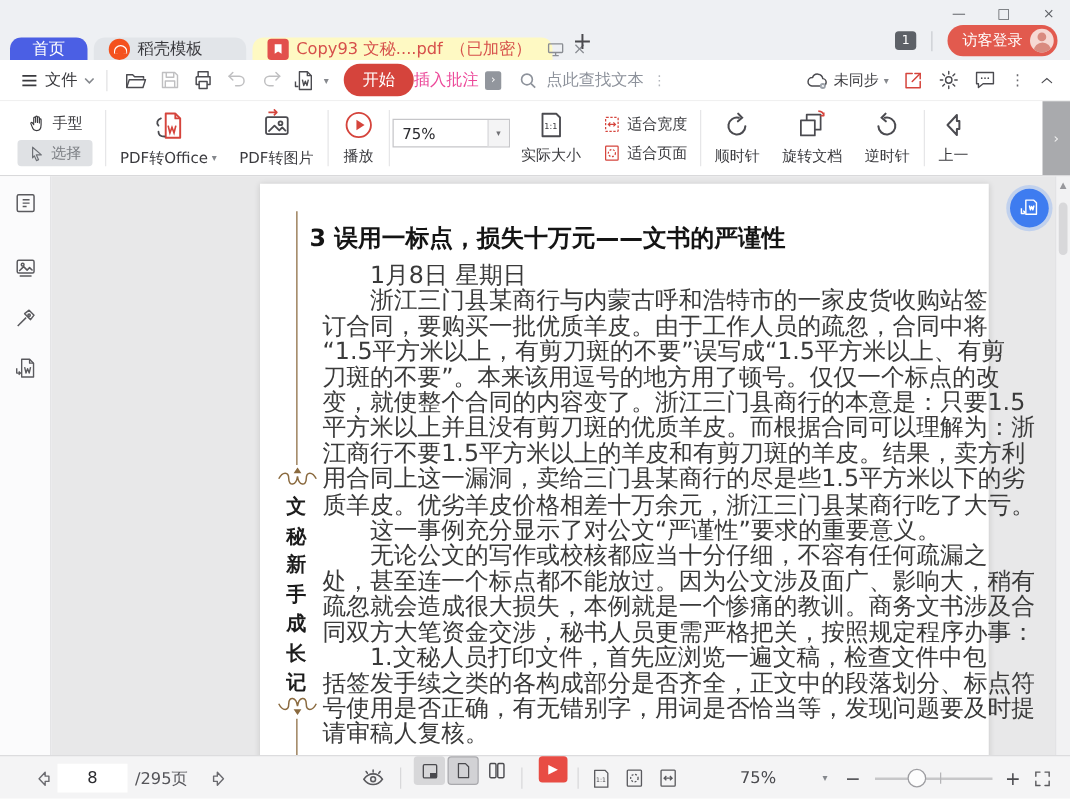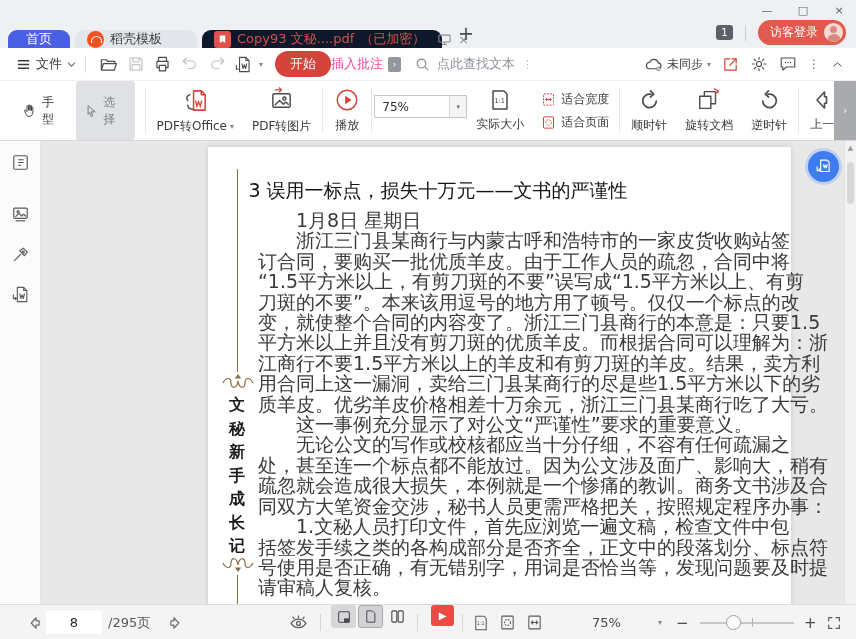--- a/index.html
+++ b/index.html
@@ -10,21 +10,21 @@
 
   
   .titlebar{position:absolute;left:0;top:0;width:856px;height:48px;background:#eef0f3}
   .winctrl{position:absolute;top:2px;right:6px;display:flex;gap:14px;color:#5f6267;font-size:11px}
   .winbtn{width:22px;height:16px;display:flex;align-items:center;justify-content:center;cursor:default}
   .tabs{position:absolute;left:8px;bottom:0;display:flex;align-items:flex-end}
   .tab{height:18px;display:flex;align-items:center;gap:6px;border-radius:9px 9px 0 0;
        padding:0 12px;font-size:13px;white-space:nowrap}
   .tab-home{background:#4b5fe4;color:#fff;width:62px;justify-content:center}
   .tab-docer{background:#e2e5e9;color:#3a3a3e;margin-left:5px;width:122px}
-  .tab-doc{background:#0f172a;color:#d6504b;margin-left:5px;width:240px}
+  .tab-doc{background:#fef9c3;color:#d6504b;margin-left:5px;width:240px}
   .tab-doc .dim{color:#8a8d93}
   .docer-ic{width:17px;height:17px;border-radius:50%;background:#f4511e;position:relative;flex:none}
   .docer-ic:after{content:"";position:absolute;left:4px;top:5px;width:9px;height:6px;
       border:1.6px solid #fff;border-bottom:none;border-radius:8px 8px 0 0}
   .pdf-ic{width:17px;height:17px;border-radius:3px;background:#e2504c;color:#fff;
       display:flex;align-items:center;justify-content:center;flex:none}
   .newtab{height:30px;display:flex;align-items:center;padding:0 16px;font-size:19px;color:#4a4a4e}
   .tabbar-right{position:absolute;right:10px;bottom:3px;display:flex;align-items:center;gap:12px}
   .doc-count{min-width:17px;height:15px;background:#5d6167;color:#fff;border-radius:3px;
       font-size:10px;display:flex;align-items:center;justify-content:center;padding:0 3px}
@@ -48,21 +48,21 @@
       display:flex;align-items:center;justify-content:center;margin-left:5px}
   .search{display:flex;align-items:center;gap:7px;margin-left:14px;color:#8d929b;font-size:13px}
   .mb-right{margin-left:auto;display:flex;align-items:center;gap:11px;margin-right:12px;color:#4a4a4e;font-size:12px}
   .sync{display:flex;align-items:center;gap:4px;color:#3f3f43}
   .caret{font-size:8px;color:#85888d}
 
   
   .ribbon{position:absolute;left:0;top:81px;width:856px;height:60px;background:#fff;
       border-bottom:1px solid #d9d9db;display:flex;align-items:stretch}
   .r-div{width:1px;background:#e6e6e8;margin:7px 2px}
-  .handsel{display:flex;flex-direction:row;justify-content:center;gap:3px;padding:0 8px 0 14px}
+  .handsel{display:flex;flex-direction:column;justify-content:center;gap:3px;padding:0 8px 0 14px}
   .hs-row{display:flex;align-items:center;gap:5px;font-size:12px;color:#3a3a3e;padding:2px 8px;border-radius:3px}
   .hs-sel{background:#dfe1e4;color:#7c7f84}
   .bigbtn{display:flex;flex-direction:column;align-items:center;justify-content:center;
       padding:0 9px;font-size:12px;color:#3a3a3e;gap:4px}
   .bigbtn .lbl{display:flex;align-items:center;gap:3px;white-space:nowrap}
   .combo{align-self:flex-start;margin-top:14px;width:94px;height:23px;border:1px solid #c6c6c9;
       background:#fff;display:flex;align-items:center}
   .combo .val{flex:1;padding-left:7px;font-size:12px;color:#2c2c30}
   .combo .dd{width:17px;height:100%;border-left:1px solid #d9d9db;background:#f4f4f5;
       display:flex;align-items:center;justify-content:center;font-size:7px;color:#707074}
@@ -77,21 +77,21 @@
       border-right:1px solid #e4e4e6;display:flex;flex-direction:column;align-items:center;padding-top:8px}
   .lp-btn{width:26px;height:26px;display:flex;align-items:center;justify-content:center}
   .lp-btn+.lp-btn{margin-top:26px}
   .lp-btn.mt{margin-top:14px}
 
   
   .docarea{position:absolute;left:41px;top:141px;width:815px;height:463px;background:#e8e8e9;overflow:hidden}
   .page{position:absolute;left:167px;top:6px;width:583px;height:480px;background:#fff;
       box-shadow:0 0 5px rgba(0,0,0,.14)}
   .doc-title{position:absolute;left:30px;top:31px;width:400px;text-align:center;
-      font-size:19px;font-weight:normal;color:#141414;white-space:nowrap}
+      font-size:19px;font-weight:bold;color:#141414;white-space:nowrap}
   .doc-body{position:absolute;left:50px;top:63px;font-size:19px;line-height:20.4px;
       color:#3a3a3a;white-space:pre}
   .rail{position:absolute;left:29px;width:1px;background:#8a6a3f}
   .orn{position:absolute;left:13px;width:34px;height:20px}
   .side-label{position:absolute;left:19px;top:246px;width:20px;text-align:center;
       font-family:"DejaVu Serif","Liberation Serif",serif;font-weight:bold;font-size:16px;color:#1c1c1c}
   .side-ch{height:23.5px;line-height:23.5px}
   .floatbtn{position:absolute;left:767px;top:10px;width:31px;height:31px;border-radius:50%;
       background:#3e7cf0;display:flex;align-items:center;justify-content:center;
       box-shadow:0 0 0 3px rgba(120,165,245,.35)}

